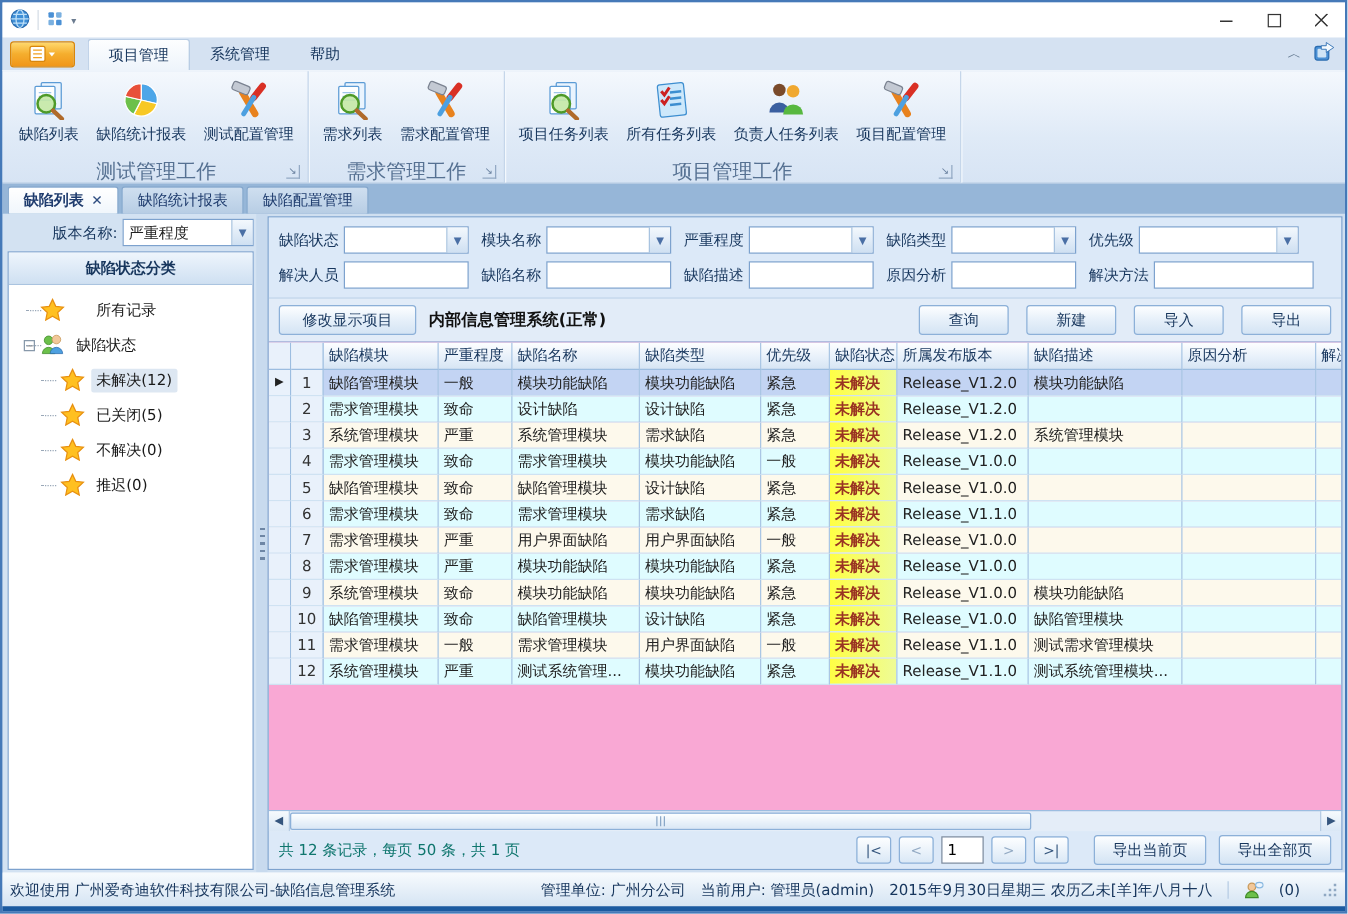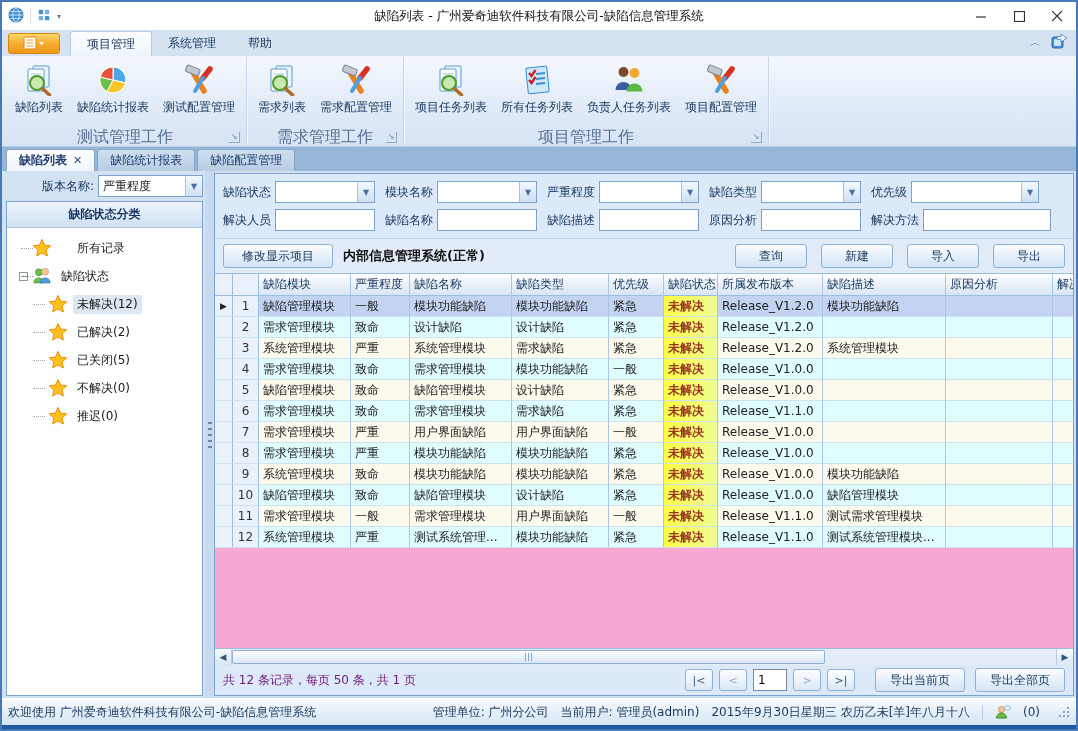--- a/index.html
+++ b/index.html
@@ -108,21 +108,21 @@
   
   .hscroll { height:17px; background:#e4edf8; border-top:1px solid #9cbde0; display:flex; align-items:center; }
   .hs-arrow { width:17px; height:100%; display:flex; align-items:center; justify-content:center; color:#35567e; font-size:9px; background:linear-gradient(#f6fafd,#d9e7f5); border-right:1px solid #b6cce4; }
   .hs-arrow.right { border-left:1px solid #b6cce4; border-right:none; }
   .hs-track { flex:1; height:100%; position:relative; }
   .hs-thumb { position:absolute; left:0; top:1px; bottom:1px; width:72%; border:1px solid #8cb0d8; border-radius:2px; background:linear-gradient(#fdfeff,#d9e7f5); display:flex; align-items:center; justify-content:center; gap:2px; }
   .hs-thumb i { width:1px; height:8px; background:#8aa8c8; }
 
   
   .pager { height:30px; display:flex; align-items:center; padding:0 8px; background:#dce9f8; gap:6px; }
-  .pg-summary { color:#701a75; }
+  .pg-summary { color:#0f766e; }
   .pg-right { margin-left:auto; display:flex; align-items:center; gap:6px; }
   .pg-btn { width:28px; height:22px; border:1px solid #8cb0d8; border-radius:3px; color:#35567e;
     background:linear-gradient(#fdfeff,#dae8f6); display:flex; align-items:center; justify-content:center; font-size:11px; }
   .pg-btn.dim { color:#93aac4; }
   .pg-input { width:34px; height:22px; border:1px solid #7a8aa0; text-align:left; padding:0 4px; font:inherit; background:#fff; }
   .pg-export { margin-left:14px; display:flex; gap:10px; }
 
   
   .statusbar { height:27px; background:linear-gradient(#f6fafd,#d5e4f3); border-top:1px solid #ffffff; display:flex; align-items:center; padding:0 6px; color:#17365d; flex:0 0 auto; }
   .sb-right { margin-left:auto; display:flex; align-items:center; gap:12px; }
@@ -151,21 +151,20 @@
       <span>
         <svg width="14" height="14" viewBox="0 0 16 16">
             <rect x="2" y="2" width="5" height="5" rx="1" fill="#4a90d5"></rect>
             <rect x="9" y="2" width="5" height="5" rx="1" fill="#7ab0e0"></rect>
             <rect x="2" y="9" width="5" height="5" rx="1" fill="#7ab0e0"></rect>
             <rect x="9" y="9" width="5" height="5" rx="1" fill="#4a90d5"></rect>
           </svg>
       </span>
       <span class="tb-caret">▾</span>
     </div>
-    <div class="tb-title">缺陷列表 - 广州爱奇迪软件科技有限公司-缺陷信息管理系统</div>
     <div class="tb-controls">
       <span class="tb-btn">
           <svg width="11" height="11" viewBox="0 0 11 11">
             <line x1="0" y1="6" x2="10" y2="6" stroke="#333" stroke-width="1.2"></line>
           </svg>
         </span>
       <span class="tb-btn">
           <svg width="11" height="11" viewBox="0 0 11 11">
             <rect x="0.5" y="0.5" width="10" height="10" fill="none" stroke="#333" stroke-width="1.2"></rect>
           </svg>
@@ -399,29 +398,20 @@
               </span>
               <span class="t-label">未解决(12)</span>
             </div>
             <div class="tree-item lv2">
               <span class="t-stub" style="left: 20px; width: 12px;"></span>
               <span class="t-icon">
                 <svg viewBox="0 0 20 20">
                   <path d="M10 1.5 l2.6 5.6 6.1 0.7 -4.5 4.2 1.2 6 -5.4 -3 -5.4 3 1.2 -6 -4.5 -4.2 6.1 -0.7 z" fill="#ffc020" stroke="#e89010" stroke-width="1"></path>
                 </svg>
               </span>
-              <span class="t-label">已解决(2)</span>
-            </div>
-            <div class="tree-item lv2">
-              <span class="t-stub" style="left: 20px; width: 12px;"></span>
-              <span class="t-icon">
-                <svg viewBox="0 0 20 20">
-                  <path d="M10 1.5 l2.6 5.6 6.1 0.7 -4.5 4.2 1.2 6 -5.4 -3 -5.4 3 1.2 -6 -4.5 -4.2 6.1 -0.7 z" fill="#ffc020" stroke="#e89010" stroke-width="1"></path>
-                </svg>
-              </span>
               <span class="t-label">已关闭(5)</span>
             </div>
             <div class="tree-item lv2">
               <span class="t-stub" style="left: 20px; width: 12px;"></span>
               <span class="t-icon">
                 <svg viewBox="0 0 20 20">
                   <path d="M10 1.5 l2.6 5.6 6.1 0.7 -4.5 4.2 1.2 6 -5.4 -3 -5.4 3 1.2 -6 -4.5 -4.2 6.1 -0.7 z" fill="#ffc020" stroke="#e89010" stroke-width="1"></path>
                 </svg>
               </span>
               <span class="t-label">不解决(0)</span>

